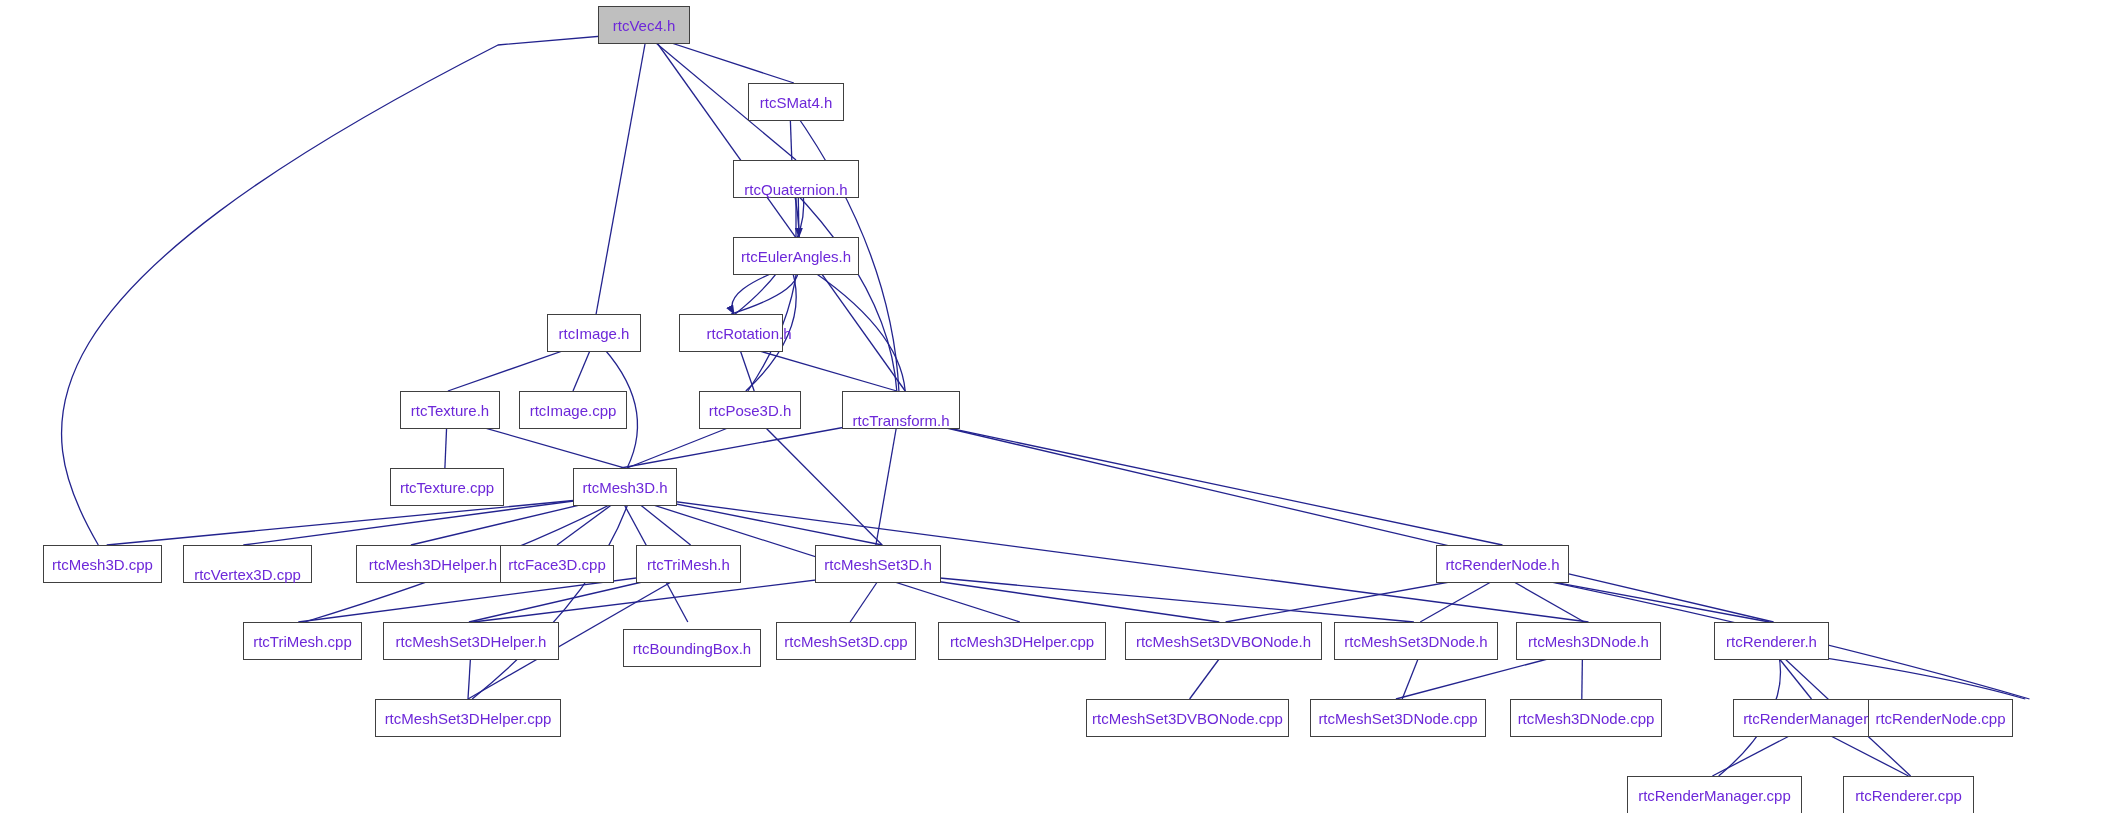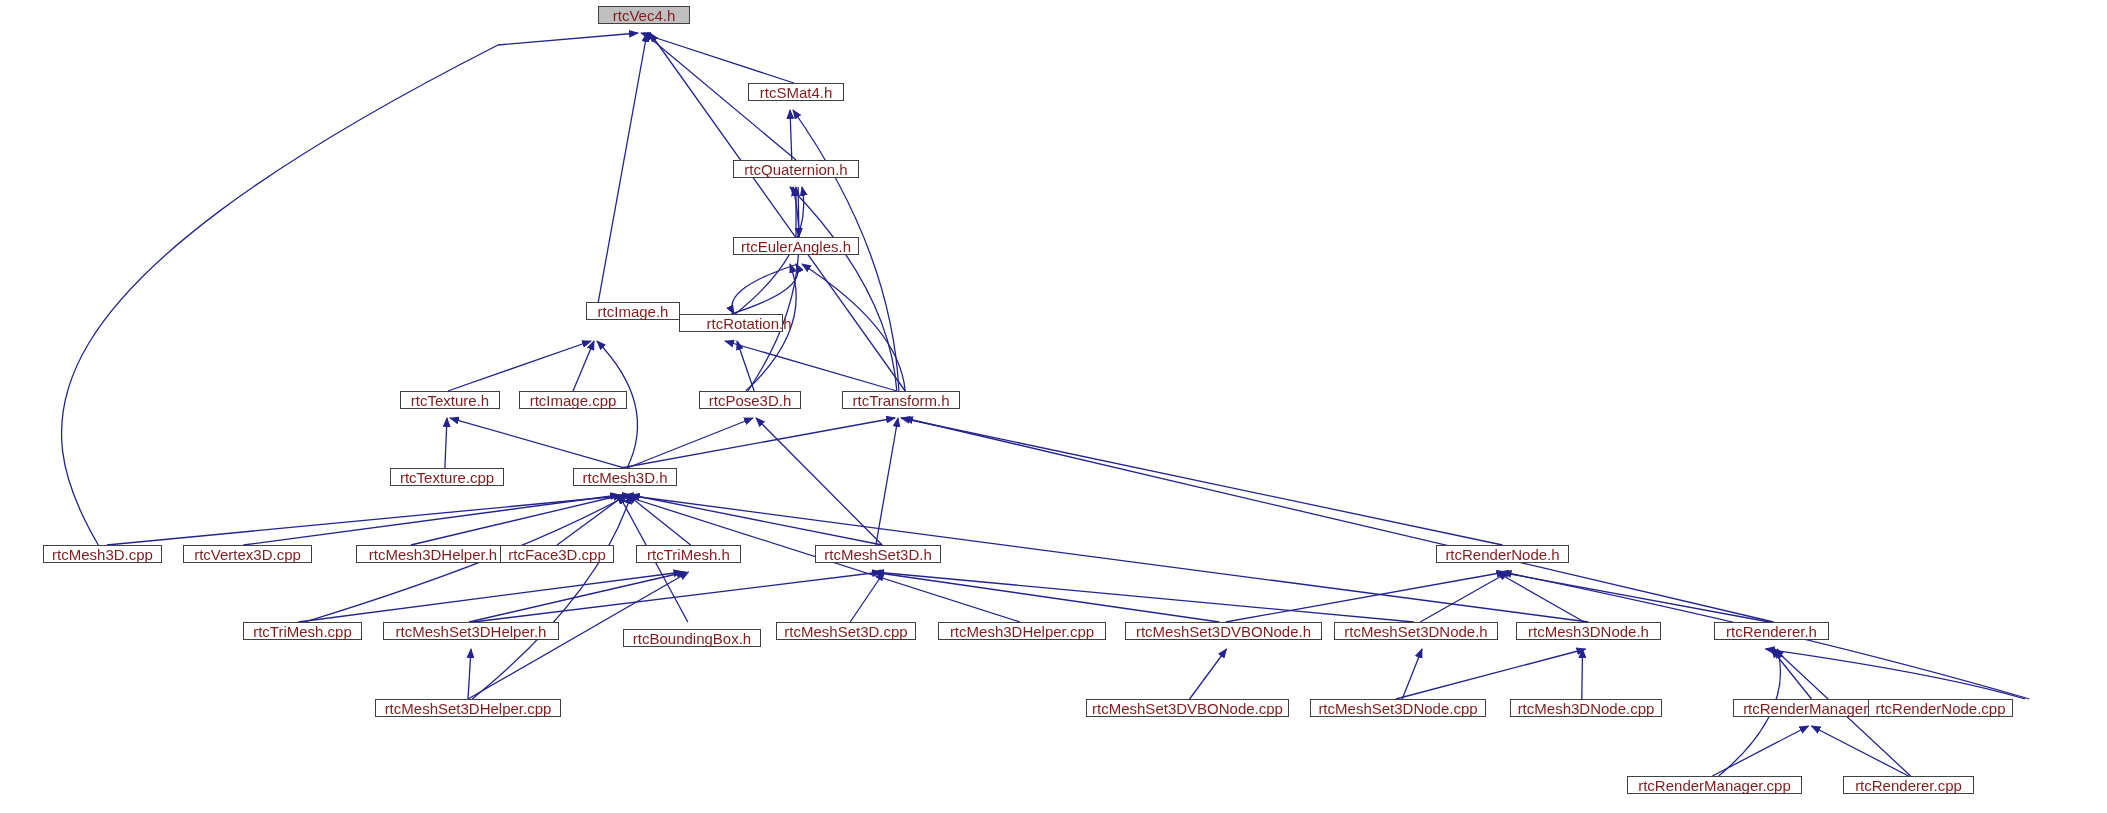--- a/index.html
+++ b/index.html
@@ -25,25 +25,25 @@
     pointer-events: none;
   }
   .node {
     position: absolute;
     box-sizing: border-box;
     display: flex;
     align-items: center;
     justify-content: center;
     background: #ffffff;
     border: 1px solid #404040;
-    color: #7f1d1d;
+    color: #6d28d9;
     font-size: 15px;
     line-height: 1;
     white-space: nowrap;
-    height: 18px;
+    height: 38px;
     letter-spacing: 0px;
     cursor: pointer;
   }
   .node.root {
     background: #bfbfbf;
     border: 1px solid #404040;
   }
   .node-label {
     pointer-events: none;
   }
@@ -130,21 +130,21 @@
       </div>
       <div class="node" style="left: 748px; top: 83px; width: 96px;">
         <span class="node-label">rtcSMat4.h</span>
       </div>
       <div class="node" style="left: 733px; top: 160px; width: 126px; align-items: flex-end;">
         <span class="node-label">rtcQuaternion.h</span>
       </div>
       <div class="node" style="left: 733px; top: 237px; width: 126px;">
         <span class="node-label">rtcEulerAngles.h</span>
       </div>
-      <div class="node" style="left: 547px; top: 302px; width: 94px; margin-left: 39px;">
+      <div class="node" style="left: 547px; top: 314px; width: 94px;">
         <span class="node-label">rtcImage.h</span>
       </div>
       <div class="node" style="left: 679px; top: 314px; width: 104px; padding-left: 36px;">
         <span class="node-label">rtcRotation.h</span>
       </div>
       <div class="node" style="left: 400px; top: 391px; width: 100px;">
         <span class="node-label">rtcTexture.h</span>
       </div>
       <div class="node" style="left: 519px; top: 391px; width: 108px;">
         <span class="node-label">rtcImage.cpp</span>
@@ -157,21 +157,21 @@
       </div>
       <div class="node" style="left: 390px; top: 468px; width: 114px;">
         <span class="node-label">rtcTexture.cpp</span>
       </div>
       <div class="node" style="left: 573px; top: 468px; width: 104px;">
         <span class="node-label">rtcMesh3D.h</span>
       </div>
       <div class="node" style="left: 43px; top: 545px; width: 119px;">
         <span class="node-label">rtcMesh3D.cpp</span>
       </div>
-      <div class="node" style="left: 183px; top: 545px; width: 129px;">
+      <div class="node" style="left: 183px; top: 545px; width: 129px; align-items: flex-end;">
         <span class="node-label">rtcVertex3D.cpp</span>
       </div>
       <div class="node" style="left: 356px; top: 545px; width: 154px;">
         <span class="node-label">rtcMesh3DHelper.h</span>
       </div>
       <div class="node" style="left: 500px; top: 545px; width: 114px;">
         <span class="node-label">rtcFace3D.cpp</span>
       </div>
       <div class="node" style="left: 636px; top: 545px; width: 105px;">
         <span class="node-label">rtcTriMesh.h</span>

